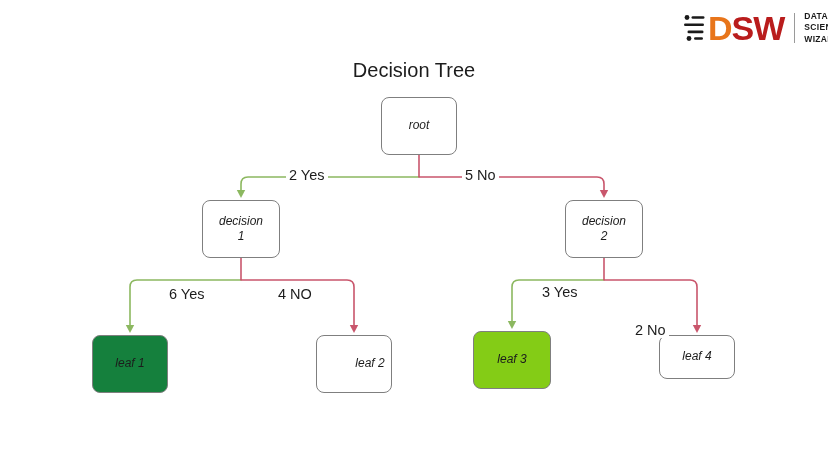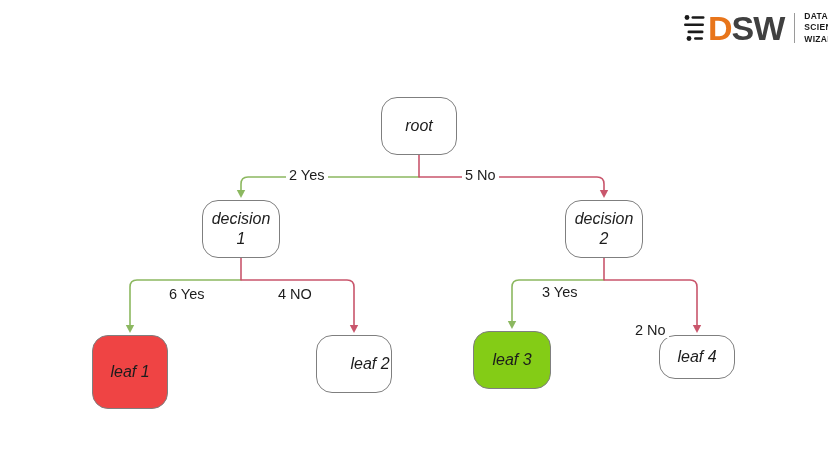--- a/index.html
+++ b/index.html
@@ -33,21 +33,21 @@
     height: 34px;
   }
   .logo-wordmark {
     font-size: 34px;
     font-weight: bold;
     letter-spacing: -1px;
     line-height: 1;
     font-family: "Liberation Sans", sans-serif;
   }
   .logo-d { color: #e8751a; }
-  .logo-sw { color: #404040; }
+  .logo-sw { color: #b91c1c; }
   .logo-divider {
     width: 1px;
     height: 30px;
     background: #9a9a9a;
     margin: 0 9px 0 10px;
   }
   .logo-text {
     font-size: 8.5px;
     font-weight: bold;
     line-height: 1.33;
@@ -75,28 +75,28 @@
     left: 0;
     width: 828px;
     height: 466px;
   }
 
   
   .node {
     position: absolute;
     box-sizing: border-box;
     border: 1.4px solid #7f7f7f;
-    border-radius: 16px;
+    border-radius: 8px;
     background: #ffffff;
     display: flex;
     align-items: center;
     justify-content: center;
     text-align: center;
     font-style: italic;
-    font-size: 16px;
+    font-size: 12px;
     color: #1c1c1c;
     line-height: 1.28;
     font-family: "Liberation Sans", sans-serif;
   }
 
   
   .edge-label {
     position: absolute;
     background: #ffffff;
     font-size: 14.5px;
@@ -126,20 +126,21 @@
     </div>
     <div class="logo-divider"></div>
     <div class="logo-text">
       <div>DATA</div>
       <div>SCIENCE</div>
       <div>WIZARDS</div>
 
     </div>
   </div>
 
+  <div class="title">Decision Tree</div>
 
   <svg id="edges">
       <g>
         <path d="M 419 177 L 248 177 Q 241 177 241 184 L 241 191" stroke="#8cb860" stroke-width="1.6" fill="none" stroke-linecap="round"></path>
         <path d="M 236.8 190 L 245.2 190 L 241 198 Z" fill="#8cb860"></path>
       </g>
       <g>
         <path d="M 419 155 L 419 177" stroke="#c9566c" stroke-width="1.6" fill="none"></path>
         <path d="M 419 177 L 597 177 Q 604 177 604 184 L 604 191" stroke="#c9566c" stroke-width="1.6" fill="none" stroke-linecap="round"></path>
         <path d="M 599.8 190 L 608.2 190 L 604 198 Z" fill="#c9566c"></path>
@@ -175,21 +176,21 @@
           <span style="display:block">decision</span>
           <span style="display:block">1</span>
         </span>
       </div>
       <div class="node" style="left: 565px; top: 200px; width: 78px; height: 58px; border-color: rgb(127, 127, 127); background: rgb(255, 255, 255); color: rgb(28, 28, 28);">
         <span>
           <span style="display:block">decision</span>
           <span style="display:block">2</span>
         </span>
       </div>
-      <div class="node" style="left: 92px; top: 335px; width: 76px; height: 74px; border-color: rgb(127, 127, 127); background: #ef4444; color: rgb(28, 28, 28);">
+      <div class="node" style="left: 92px; top: 335px; width: 76px; height: 58px; border-color: rgb(127, 127, 127); background: #15803d; color: rgb(28, 28, 28);">
         <span>
           <span style="display:block">leaf 1</span>
         </span>
       </div>
       <div class="node" style="left: 316px; top: 335px; width: 76px; height: 58px; border-color: rgb(127, 127, 127); background: rgb(255, 255, 255); color: rgb(28, 28, 28); padding-left: 32px;">
         <span>
           <span style="display:block">leaf 2</span>
         </span>
       </div>
       <div class="node" style="left: 473px; top: 331px; width: 78px; height: 58px; border-color: rgb(127, 127, 127); background: #84cc16; color: rgb(28, 28, 28);">

